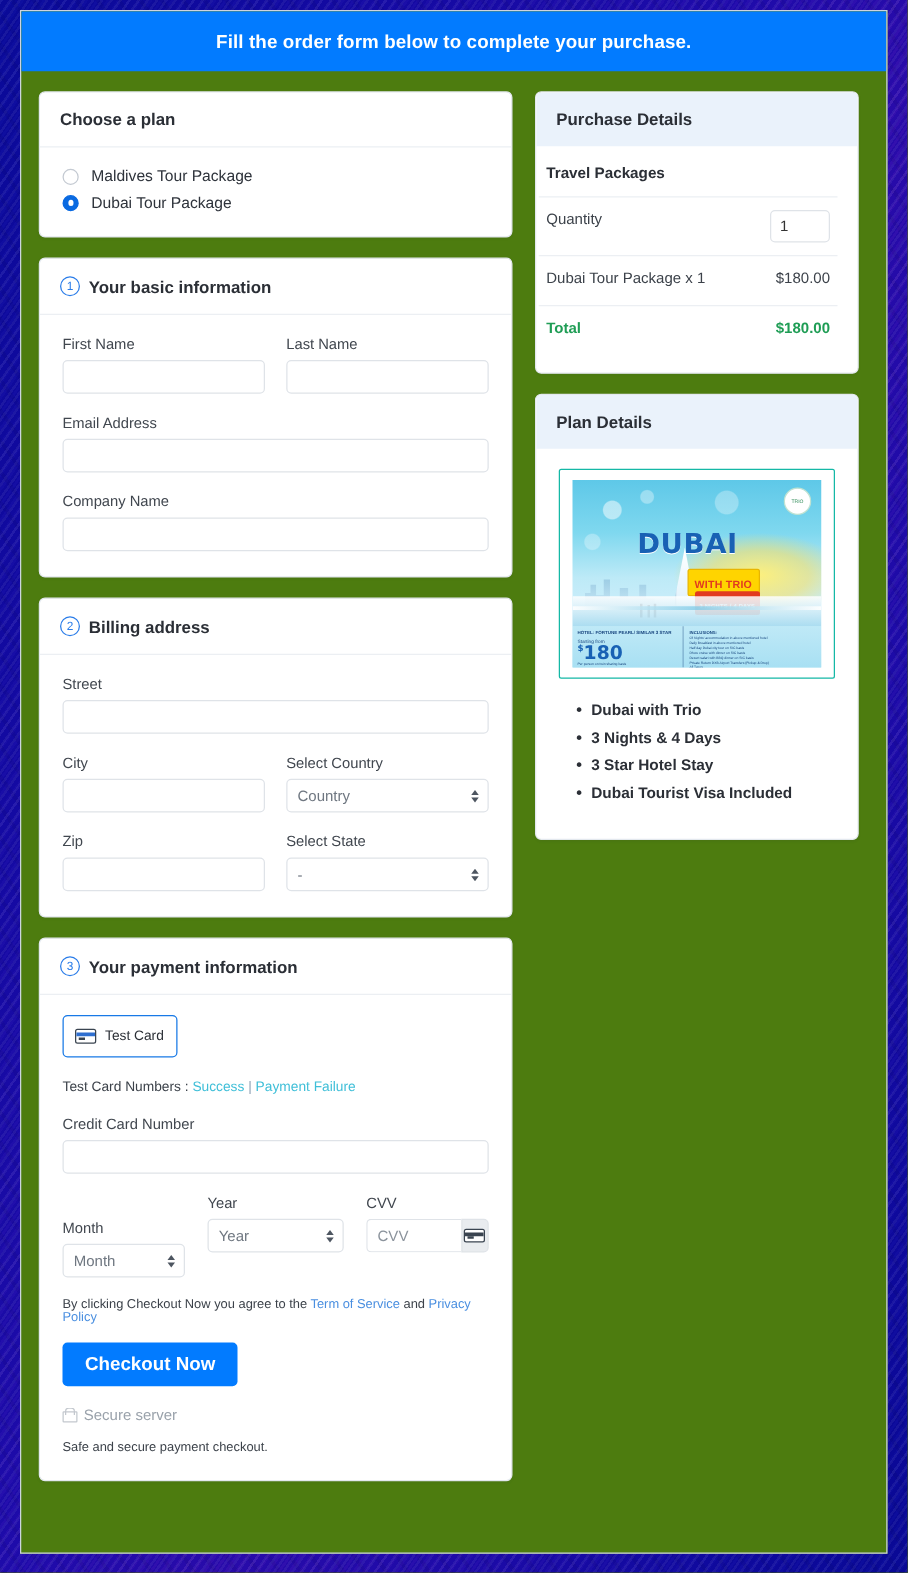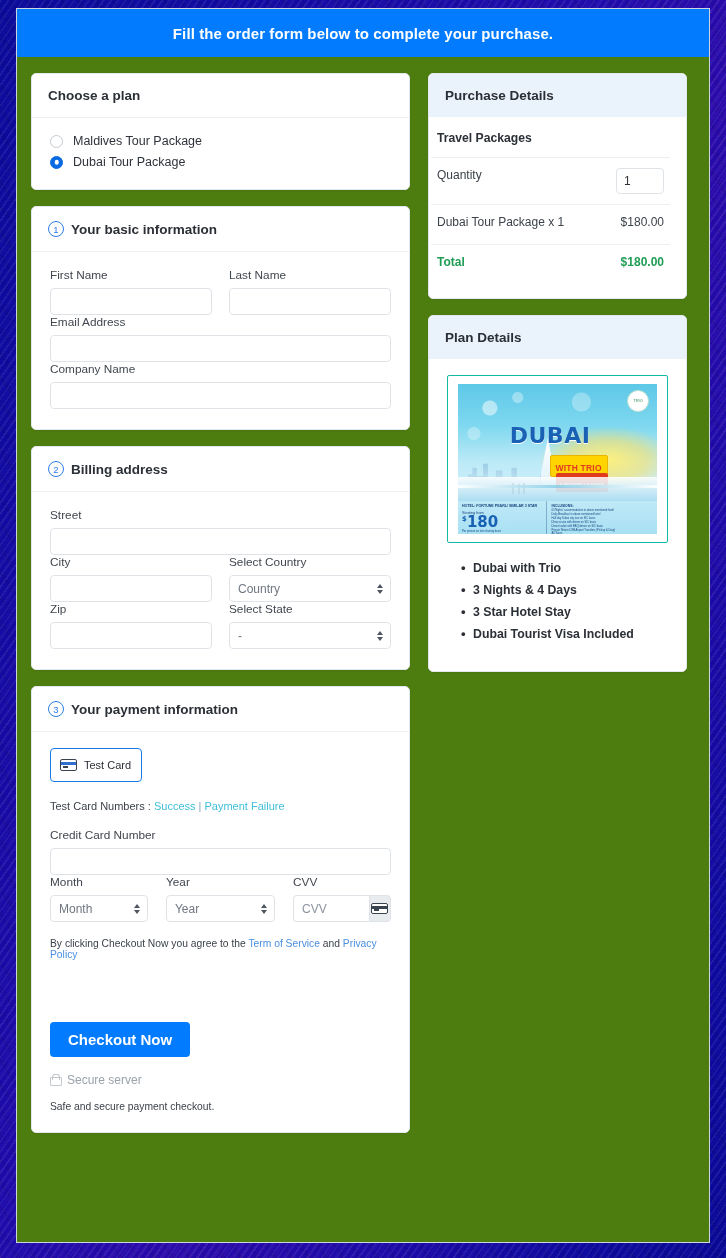--- a/index.html
+++ b/index.html
@@ -184,21 +184,21 @@
     display: block;
     width: 0; height: 0;
     border-left: 3.5px solid transparent;
     border-right: 3.5px solid transparent;
   }
   .select-arrows i.up { border-bottom: 4px solid #4d5560; }
   .select-arrows i.down { border-top: 4px solid #4d5560; }
 
   .row2 { display: flex; gap: 17px; }
   .row2 > div { flex: 1; }
-  .fg { }
+  .fg { margin-bottom: 16px; }
   .fg:last-child { margin-bottom: 0; }
 
   
   .pd-body { padding: 0 16px 14px 2px; }
   .pd-sub {
     font-size: 12.2px;
     font-weight: bold;
     color: #2b2f36;
     padding: 14px 0 12px 6px;
   }
@@ -402,21 +402,21 @@
 
   .test-nums {
     margin: 18px 0 16px 0;
     font-size: 11px;
     color: #3c424a;
   }
   .test-nums a { color: #3fbfd8; text-decoration: none; }
   .sep { color: #8fa2b5; }
 
   .mini-row { display: flex; gap: 18px; }
-  .mini-row > div:nth-child(1) { width: 106px; }
+  .mini-row > div:nth-child(1) { width: 106px; margin-top: 20px; }
   .mini-row > div:nth-child(2) { width: 118px; }
   .mini-row > div:nth-child(3) { width: 106px; }
 
   .cvv-group { display: flex; }
   .cvv-group .input {
     border-top-right-radius: 0;
     border-bottom-right-radius: 0;
     border-right: none;
   }
   .cvv-addon {
@@ -441,21 +441,20 @@
     background: #027bff;
     color: #fff;
     border: none;
     border-radius: 4px;
     height: 35px;
     padding: 4px 18px;
     font-size: 15px;
     font-weight: bold;
     font-family: "Liberation Sans", sans-serif;
     cursor: pointer;
-    margin-top: 48px;
   }
 
   .secure-row {
     display: flex; align-items: center; gap: 7px;
     margin-top: 16px;
   }
   .lock-icon {
     width: 10px; height: 12px;
     position: relative;
     flex: 0 0 10px;

